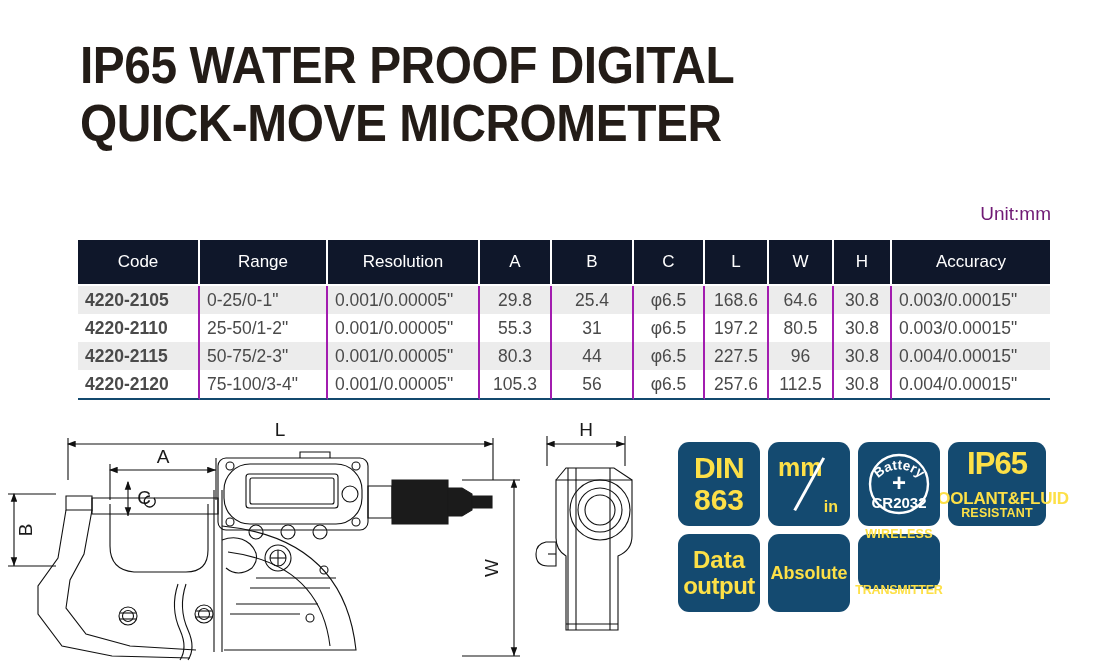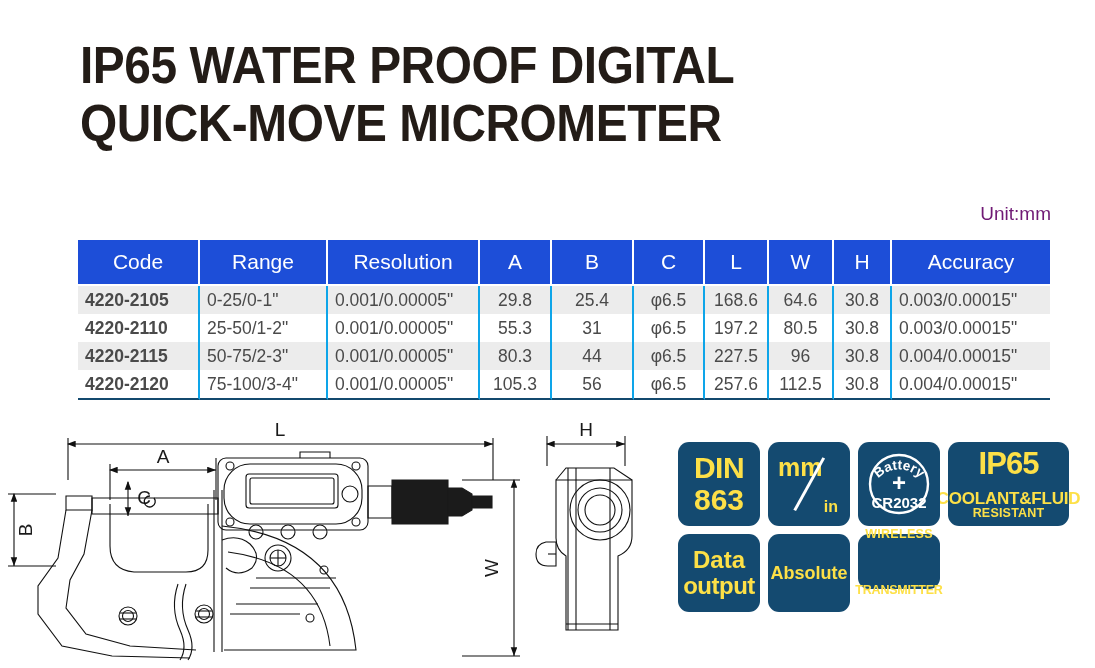--- a/index.html
+++ b/index.html
@@ -24,29 +24,29 @@
     font-size:19px;color:#701a75;
   }
 
   
   #spec-table{
     position:absolute;left:78px;top:240px;width:972px;
     border-collapse:separate;border-spacing:0;
     table-layout:fixed;
   }
   #spec-table th{
-    background:#1d4ed8;color:#ffffff;font-weight:normal;
-    font-size:21px;height:44px;line-height:44px;padding:0;
+    background:#0f172a;color:#ffffff;font-weight:normal;
+    font-size:17px;height:44px;line-height:44px;padding:0;
     border-right:2px solid #ffffff;border-bottom:2px solid #ffffff;
     text-align:center;
   }
   #spec-table th:last-child{border-right:none;}
   #spec-table td{
     font-size:17.5px;color:#4a4a4a;height:28px;padding:0 7px;
-    border-right:2px solid #0ea5e9;
+    border-right:2px solid #a21caf;
     white-space:nowrap;
   }
   #spec-table td:last-child{border-right:none;}
   #spec-table tbody tr.alt td{background:#ececec;}
   #spec-table tbody tr td:first-child{font-weight:bold;color:#4a4a4a;}
   #spec-table tbody tr:last-child td{border-bottom:2px solid #13496e;}
   .c-code{text-align:left;}
   .c-range{text-align:left;}
   .c-res{text-align:left;}
   .c-num{text-align:center;}
@@ -70,21 +70,21 @@
   .b-din .l2{font-size:30px;font-weight:bold;line-height:32px;}
   .b-mm{width:82px;height:84px;position:relative;}
   .b-mm .mm{position:absolute;left:10px;top:11px;font-size:25px;font-weight:bold;}
   .b-mm .inn{position:absolute;right:12px;bottom:10px;font-size:16px;font-weight:bold;margin-top:36px;}
   .b-mm .slash{
     position:absolute;left:50%;top:12px;width:2.5px;height:60px;
     background:#ffffff;transform:translateX(-50%) rotate(29deg);
   }
   .b-bat{width:82px;height:84px;position:relative;}
   .b-bat svg{position:absolute;left:4px;top:4px;}
-  .b-ip{width:121px;height:84px;}
+  .b-ip{width:98px;height:84px;}
   .b-ip .l1{font-size:31px;font-weight:bold;line-height:31px;letter-spacing:-1px;}
   .b-ip .l2{font-size:17px;font-weight:bold;line-height:15px;margin-top:12px;letter-spacing:-0.2px;}
   .b-ip .l3{font-size:12.5px;font-weight:bold;line-height:15px;letter-spacing:0.2px;}
   .b-abs{width:82px;height:78px;}
   .b-abs .l1{font-size:18px;font-weight:bold;}
   .b-data{width:82px;height:78px;}
   .b-data .l1{font-size:24px;font-weight:bold;line-height:26px;}
   .b-data .l2{font-size:24px;font-weight:bold;line-height:26px;letter-spacing:-0.5px;}
   .b-wt{width:82px;height:55px;}
   .b-wt .l1{font-size:12.5px;font-weight:bold;line-height:20px;letter-spacing:0.3px;}

